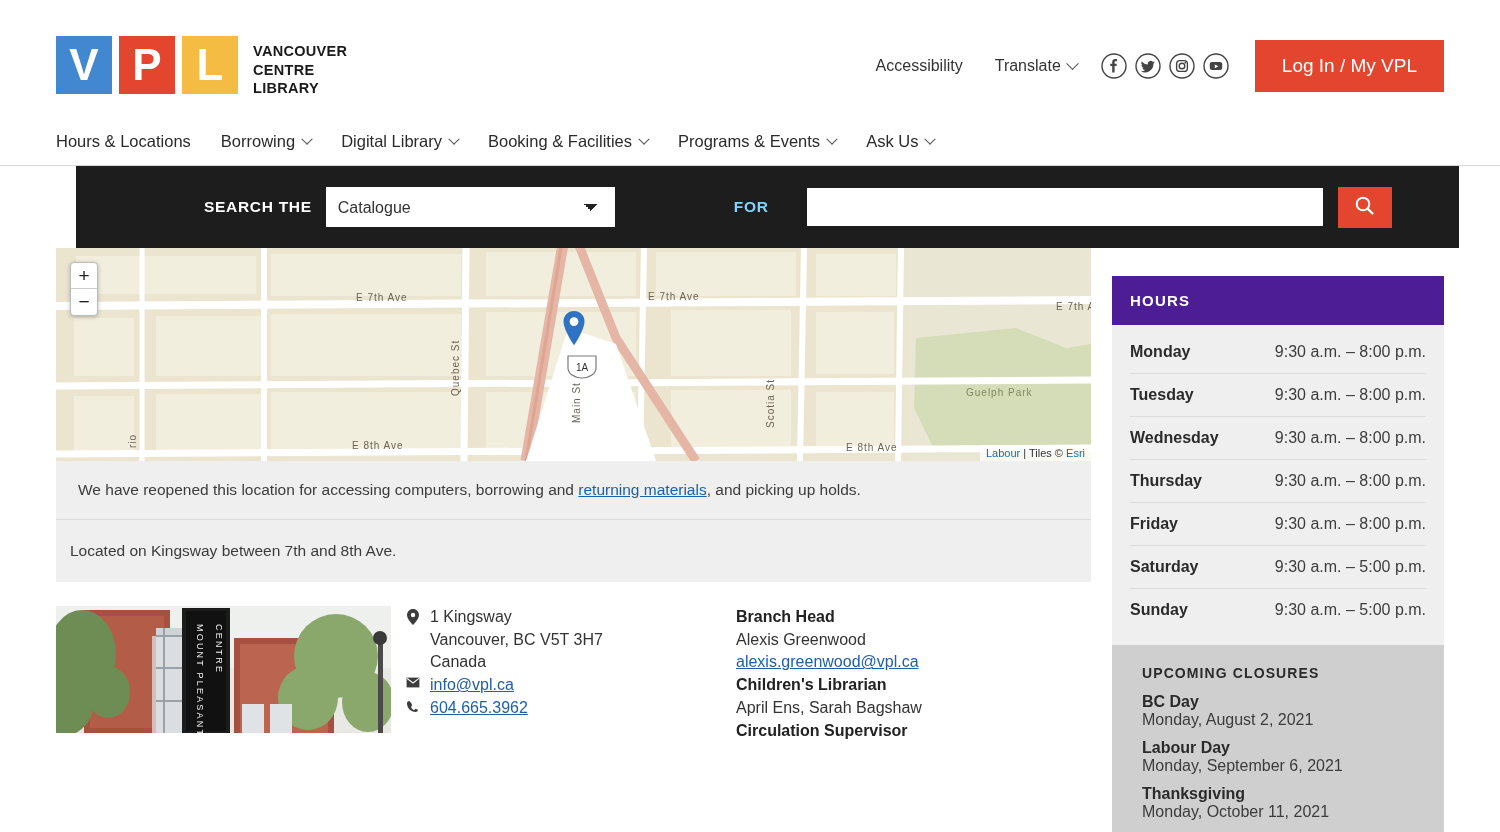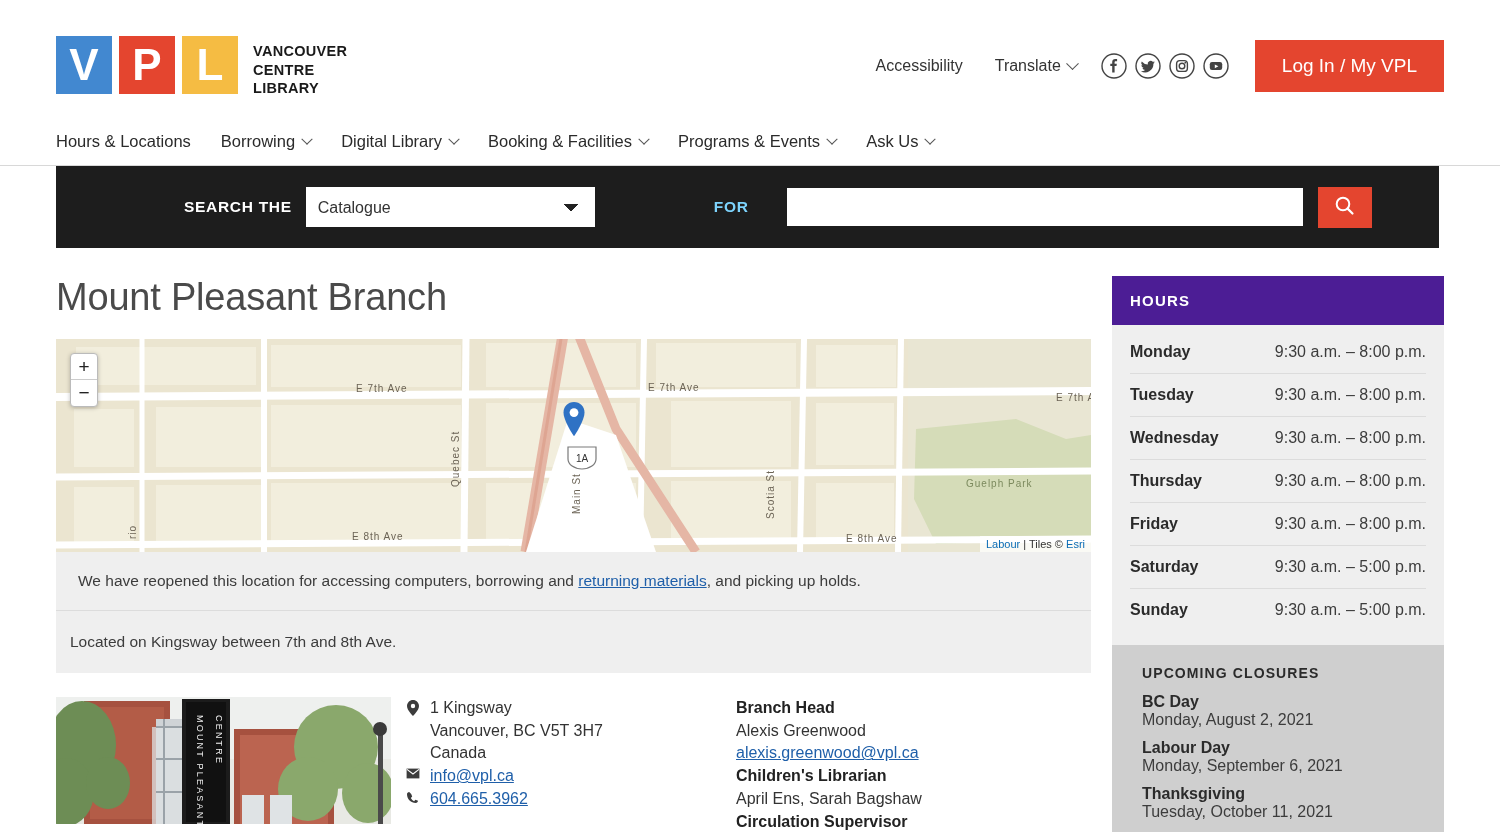--- a/index.html
+++ b/index.html
@@ -38,21 +38,21 @@
 
   
   .nav { height: 48px; border-bottom: 1px solid #d8d8d8; display: flex; align-items: center;
          padding-left: 56px; gap: 0; }
   .nav-item { font-size: 16.5px; color: #2b2b2b; margin-right: 30px; display: flex; align-items: center;
               gap: 8px; cursor: pointer; white-space: nowrap; }
   .nav-chev { width: 8px; height: 8px; border-right: 1.6px solid #555; border-bottom: 1.6px solid #555;
               transform: rotate(45deg) translate(-2px,-2px); }
 
   
-  .searchbar { position: absolute; left: 56px; top: 166px; width: 1383px; height: 82px;
+  .searchbar { position: absolute; left: 76px; top: 166px; width: 1383px; height: 82px;
                background: #1d1d1d; display: flex; align-items: center; }
   .search-label { color: #fff; font-weight: bold; font-size: 15.5px; letter-spacing: 0.7px;
                   margin-left: 128px; margin-right: 14px; white-space: nowrap; }
   .search-select { width: 289px; height: 40px; background: #fff; border: none; font-size: 16px;
                    padding: 0 12px; color: #333; font-family: "Liberation Sans", sans-serif;
                    -webkit-appearance: none; appearance: none;
                    background-image: linear-gradient(45deg, transparent 50%, #222 50%),
                                      linear-gradient(135deg, #222 50%, transparent 50%);
                    background-position: calc(100% - 24px) 17px, calc(100% - 17px) 17px;
                    background-size: 7px 7px, 7px 7px; background-repeat: no-repeat; }
@@ -211,21 +211,20 @@
             <circle cx="10" cy="10" r="6.3" fill="none" stroke="#fff" stroke-width="2"></circle>
             <line x1="14.6" y1="14.6" x2="19.5" y2="19.5" stroke="#fff" stroke-width="2.2" stroke-linecap="round"></line>
           </svg>
       </span>
     </button>
   </div>
 
   <div class="main">
 
     <div class="content">
-      <h1 class="page-title">Mount Pleasant Branch</h1>
 
       <div class="map">
         <svg class="map-bg" width="1035" height="213" viewBox="0 0 1035 213" preserveAspectRatio="none">
           <rect width="1035" height="213" fill="#ebe5d0"></rect>
 
           <path d="M852 0 h183 v213 h-183 z" fill="#e9e6d3"></path>
           <path d="M860 90 L960 80 L1010 100 L1035 96 L1035 200 L880 205 L858 160 z" fill="#d5dcb8"></path>
 
           <g fill="#f2eedd">
             <rect x="20" y="8" width="180" height="38"></rect>
@@ -424,21 +423,21 @@
         <div class="cl-item">
           <div class="cl-name">BC Day</div>
           <div class="cl-date">Monday, August 2, 2021</div>
         </div>
         <div class="cl-item">
           <div class="cl-name">Labour Day</div>
           <div class="cl-date">Monday, September 6, 2021</div>
         </div>
         <div class="cl-item">
           <div class="cl-name">Thanksgiving</div>
-          <div class="cl-date">Tuesday, October 11, 2021</div>
+          <div class="cl-date">Monday, October 11, 2021</div>
         </div>
         <div class="cl-item">
           <div class="cl-name">Remembrance Day</div>
         </div>
       </div>
     </div>
 
   </div>
 </div>
 

